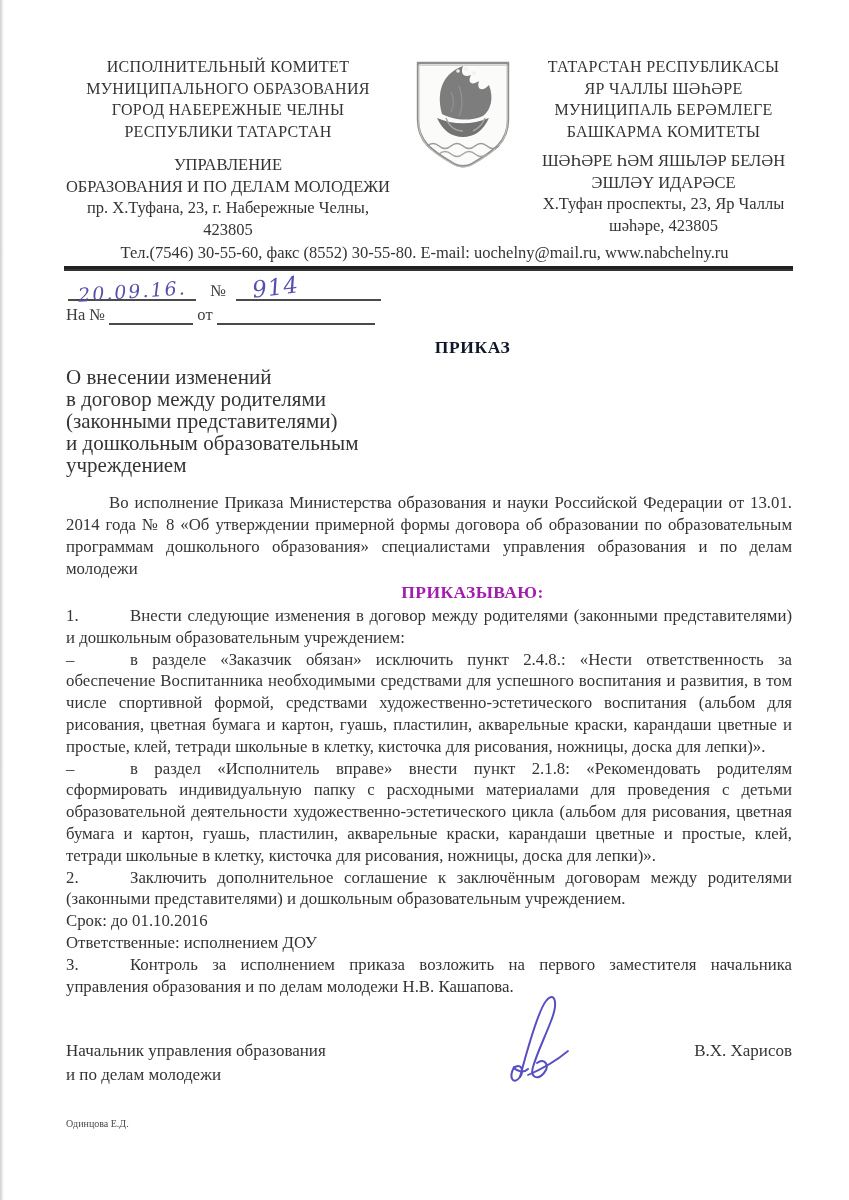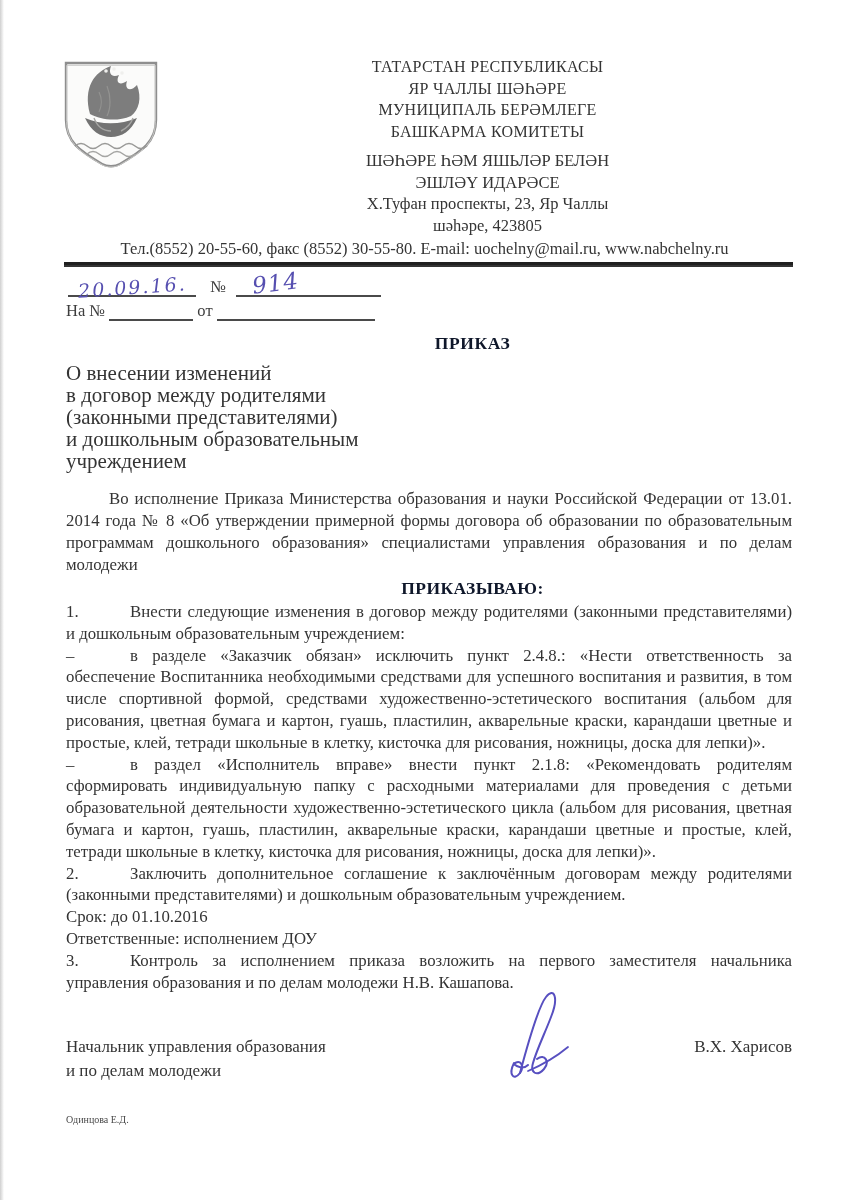--- a/index.html
+++ b/index.html
@@ -51,21 +51,21 @@
   .u-reply { width: 84px; }
   .u-from  { width: 158px; }
 
   
   .title { margin-top: 8px; text-align: center; padding-left: 96px;
            font-weight: bold; font-size: 17.5px; letter-spacing: .6px; color: #0f172a; }
   .subject { margin: 8px 0 0 66px; font-size: 21px; line-height: 22px; white-space: pre-line; }
   .intro { margin: 16px 57px 0 66px; text-indent: 43px; text-align: justify;
            font-size: 16.8px; line-height: 22px; }
   .resolution { margin-top: 2px; text-align: center; padding-left: 96px;
-                font-weight: bold; font-size: 17.5px; letter-spacing: .4px; color: #0f172a; }
+                font-weight: bold; font-size: 17.5px; letter-spacing: .4px; color: #a21caf; }
   .items { margin: 2px 57px 16px 66px; font-size: 16.8px; line-height: 21.8px; }
   .item { margin: 0; text-align: justify; }
   .item .marker { display: inline-block; width: 64px; }
 
   
   .sig-row { position: relative; display: flex; justify-content: space-between;
              margin: 42px 57px 0 66px;
              font-size: 17px; line-height: 24px; }
   .sig-pos { white-space: pre-line; }
   .sig-ink { position: absolute; right: 212px; bottom: -8px; width: 76px; height: 106px; }
@@ -76,20 +76,30 @@
   
   .emblem { width: 104px; height: 118px; }
 </style>
 </head>
 <body>
 
 <div class="page">
 
   <div class="letterhead">
     <div class="lh-row">
+      <div class="lh-col left">
+        <div class="lh-org">ИСПОЛНИТЕЛЬНЫЙ КОМИТЕТ
+МУНИЦИПАЛЬНОГО ОБРАЗОВАНИЯ
+ГОРОД НАБЕРЕЖНЫЕ ЧЕЛНЫ
+РЕСПУБЛИКИ ТАТАРСТАН</div>
+        <div class="lh-dept">УПРАВЛЕНИЕ
+ОБРАЗОВАНИЯ И ПО ДЕЛАМ МОЛОДЕЖИ</div>
+        <div class="lh-addr">пр. Х.Туфана, 23, г. Набережные Челны,
+423805</div>
+      </div>
       <div class="lh-center">
         <svg class="emblem" viewBox="0 0 104 118">
           <path d="M7,5 L97,5 L97,62 C97,84 83,93 61,106 C56,109 48,109 43,106 C21,93 7,84 7,62 Z" fill="#fbfbfa" stroke="#8e8e8e" stroke-width="2.4"></path>
           <path d="M7,5 L97,5 L97,62 C97,84 83,93 61,106 C56,109 48,109 43,106 C21,93 7,84 7,62 Z" fill="none" stroke="#c9c9c7" stroke-width="1" transform="translate(0,1.5) scale(0.985)" transform-origin="52 60"></path>
 
           <path d="M31,56 C24,30 35,14 52,8 C49,16 53,20 60,17 C56,25 61,28 68,23 C65,32 72,34 78,27 C83,40 80,52 72,58 C58,64 42,62 31,56 Z" fill="#7d7d7d"></path>
           <path d="M26,60 C32,73 41,79 52,79 C63,79 72,73 78,60 C61,67 42,67 26,60 Z" fill="#737373"></path>
           <path d="M35,60 C38,68 44,73 52,73 M62,73 C68,70 72,66 74,60" stroke="#a6a6a4" stroke-width="1.4" fill="none"></path>
           <circle cx="47" cy="13" r="1.8" fill="#efefed"></circle>
           <circle cx="55" cy="11" r="1.8" fill="#efefed"></circle>
@@ -104,21 +114,21 @@
         <div class="lh-org">ТАТАРСТАН РЕСПУБЛИКАСЫ
 ЯР ЧАЛЛЫ ШӘҺӘРЕ
 МУНИЦИПАЛЬ БЕРӘМЛЕГЕ
 БАШКАРМА КОМИТЕТЫ</div>
         <div class="lh-dept">ШӘҺӘРЕ ҺӘМ ЯШЬЛӘР БЕЛӘН
 ЭШЛӘҮ ИДАРӘСЕ</div>
         <div class="lh-addr">Х.Туфан  проспекты, 23, Яр Чаллы
 шәһәре, 423805</div>
       </div>
     </div>
-    <div class="contact">Тел.(8552) 20-55-60, факс (8552) 30-55-80. E-mail: uochelny@mail.ru, www.nabchelny.ru</div>
+    <div class="contact">Тел.(7546) 30-55-60, факс (8552) 30-55-80. E-mail: uochelny@mail.ru, www.nabchelny.ru</div>
     <div class="rule"></div>
   </div>
 
   <div class="refs">
     <div class="ref-row">
       <span class="u u-date">
         <span class="hand hand-date">20.09.16.</span>
       </span>
       <span class="no-sign">№</span>
       <span class="u u-num">

